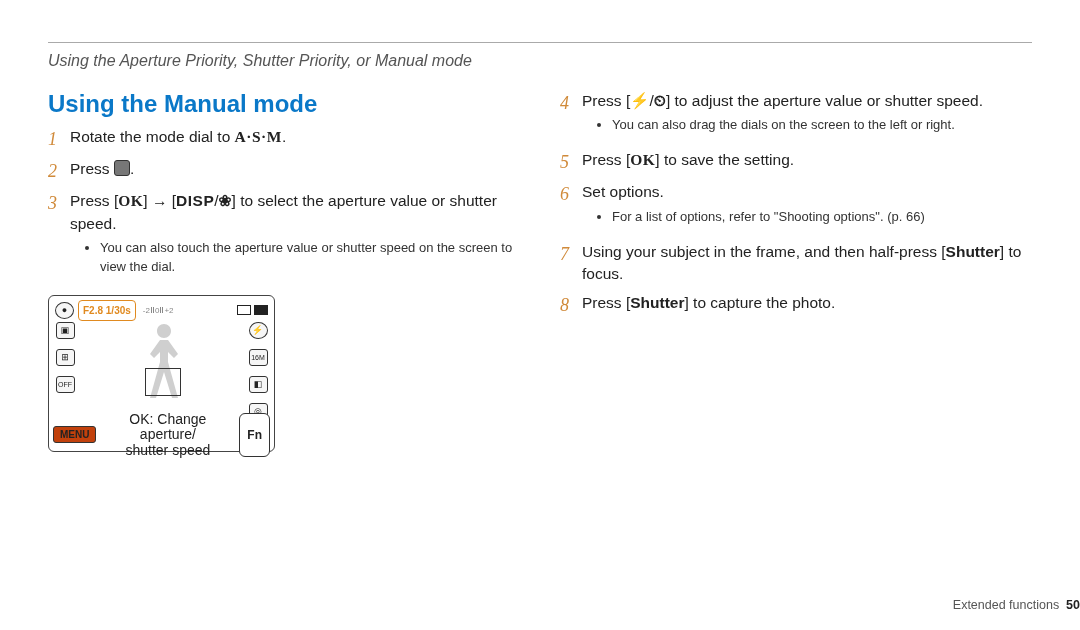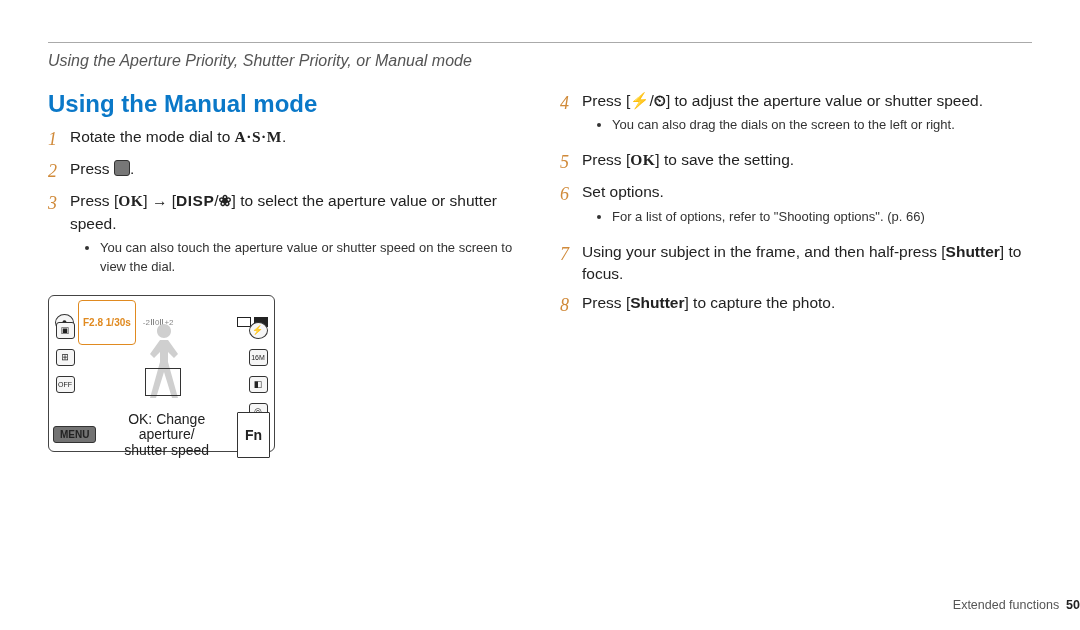--- a/index.html
+++ b/index.html
@@ -25,42 +25,42 @@
   .timer{font-weight:700;}
   .disp{font-weight:700;letter-spacing:.5px;}
   .macro{font-weight:700;}
 
   
   .lcd{width:225px;height:155px;border:1.5px solid #444;border-radius:6px;
        margin-top:10px;background:#fff;position:relative;font-family:Arial;
        font-size:9px;color:#222;}
   .lcd .top{position:absolute;left:6px;top:4px;right:6px;display:flex;align-items:center;gap:4px;}
   .pill{border:1.2px solid #e08a20;color:#e08a20;border-radius:4px;font-weight:700;
-        padding:16px 4px;font-size:10px;}
+        padding:4px 4px;font-size:10px;}
   .expobar{display:flex;gap:1px;align-items:center;margin-left:3px;}
   .expobar span{font-size:8px;color:#888;}
   .expobar .tick{width:1px;height:6px;background:#888;}
   .batt{margin-left:auto;display:flex;gap:3px;}
   .batt .b{width:12px;height:8px;border:1px solid #222;position:relative;}
   .batt .b.full{background:#222;}
   .leftico,.rightico{position:absolute;top:26px;width:20px;display:flex;flex-direction:column;
         gap:10px;align-items:center;}
   .leftico{left:6px;} .rightico{right:6px;}
   .ico{width:17px;height:15px;border:1px solid #333;border-radius:3px;background:#f6f6f6;
        display:flex;align-items:center;justify-content:center;font-size:9px;}
   .ico.circle{border-radius:50%;}
   .fig{position:absolute;left:80px;top:22px;width:70px;height:100px;}
   .fig svg{width:100%;height:100%;}
   .afbox{position:absolute;left:96px;top:72px;width:34px;height:26px;border:1px solid #333;}
   .bottom{position:absolute;left:4px;bottom:4px;right:4px;height:24px;display:flex;
           align-items:center;gap:4px;}
   .menu{border:1.2px solid #333;border-radius:3px;font-size:10px;font-weight:700;
-        padding:2px 6px;background:#737373;}
+        padding:2px 6px;background:#c2410c;}
   .caption{flex:1;text-align:center;font-size:14px;line-height:1.1;}
-  .fn{border:1.2px solid #333;border-radius:1px;font-size:14px;font-weight:700;
+  .fn{border:1.2px solid #333;border-radius:6px;font-size:12px;font-weight:700;
       padding:14px 7px;background:#fff;}
 
   .footer{position:absolute;left:0;bottom:18px;width:1080px;text-align:right;
           font-size:12.5px;color:#555;}
   .footer b{color:#222;}
 </style>
 </head>
 <body>
 
 <div class="page">

